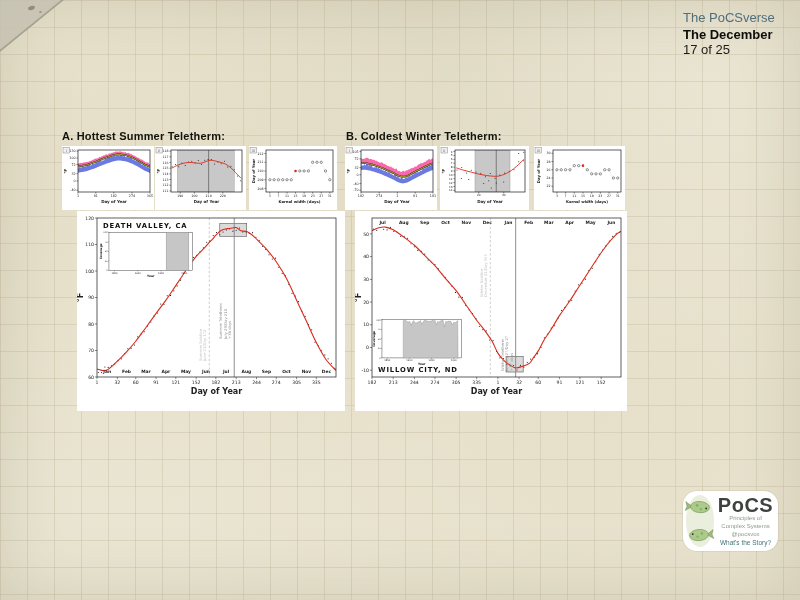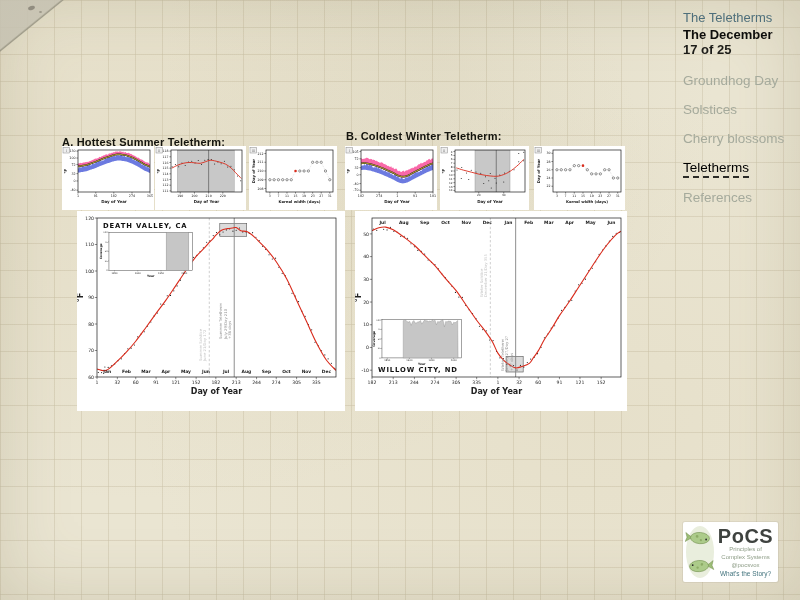--- a/index.html
+++ b/index.html
@@ -23,69 +23,62 @@
     clip-path:polygon(0 0,100% 0,0 100%);
     background:linear-gradient(to bottom right,#c6c2b2 0 47%, #93907f 49%, rgba(0,0,0,0) 52%);
     opacity:.85;}
   .speck{position:absolute;background:#4d4a40;border-radius:50%;}
   .speck.s1{left:28px;top:6px;width:7px;height:4px;opacity:.45;transform:rotate(-20deg);}
   .speck.s2{left:39px;top:11px;width:3px;height:2px;opacity:.35;}
 
   .sidebar{position:absolute;left:683px;top:10px;width:114px;}
   .kicker{color:#4e6f7b;font-size:13px;margin-bottom:2px;cursor:pointer;}
   .deck-title{color:#0d0d0b;font-size:13px;font-weight:bold;}
-  .page-num{color:#1c1c18;font-size:13px;margin-bottom:16px;font-weight:bold;}
+  .page-num{color:#1c1c18;font-size:13px;margin-bottom:16px;}
   .nav-item{color:#a5aa9c;font-size:13.5px;margin-bottom:14px;cursor:pointer;width:max-content;}
   .nav-item.active{color:#000;border-bottom:2px dashed #2c2c28;padding-bottom:1px;margin-bottom:12px;}
 
   .fig-title{position:absolute;margin:0;font-size:11px;font-weight:bold;color:#14140e;letter-spacing:.2px;}
-  .fig-title.a{left:62px;top:136px;}
+  .fig-title.a{left:62px;top:130px;}
   .fig-title.b{left:346px;top:130px;}
 
   .chart{position:absolute;background:#fff;}
   #c-a-i{left:62px;top:146px;width:92px;height:64px}
   #c-a-ii{left:155px;top:146px;width:91px;height:64px}
   #c-a-iii{left:249px;top:146px;width:88px;height:64px}
   #c-b-i{left:345px;top:146px;width:92px;height:64px}
   #c-b-ii{left:440px;top:146px;width:89px;height:64px}
   #c-b-iii{left:534px;top:146px;width:91px;height:64px}
   #c-a-main{left:77px;top:211px;width:268px;height:200px}
   #c-b-main{left:355px;top:211px;width:272px;height:200px}
   .chart svg{display:block;width:100%;height:100%;}
   .chart text{font-family:"DejaVu Sans","Liberation Sans",sans-serif;}
 
-  .logo{position:absolute;left:683px;top:522px;width:95px;height:60px;background:#fff;
-    border-radius:2px;display:flex;align-items:center;box-sizing:border-box;padding:2px;cursor:pointer;
+  .logo{position:absolute;left:683px;top:491px;width:95px;height:60px;background:#fff;
+    border-radius:14px;display:flex;align-items:center;box-sizing:border-box;padding:2px;cursor:pointer;
     box-shadow:0 0 0 1px rgba(0,0,0,.05);}
   .fish{width:30px;height:54px;flex:0 0 auto;}
   .logo-text{flex:1;text-align:center;line-height:1;}
   .logo-name{font-size:20px;font-weight:600;color:#3e423f;letter-spacing:.5px;}
   .logo-sub{font-size:6px;color:#8d9c86;line-height:1.3;}
   .logo-tag{font-size:6.5px;color:#45757f;margin-top:2px;}
 </style>
 </head>
 <body>
 
 <div class="stage">
   <div class="mottle"></div>
   <div class="corner-fold"></div>
   <div class="speck s1"></div>
   <div class="speck s2"></div>
 
   <aside class="sidebar">
-    <div class="kicker">The Teletherms</div>
+    <div class="kicker">The PoCSverse</div>
     <div class="deck-title">The December</div>
     <div class="page-num">17 of 25</div>
-    <nav>
-      <div class="nav-item">Groundhog Day</div>
-      <div class="nav-item">Solstices</div>
-      <div class="nav-item">Cherry blossoms</div>
-      <div class="nav-item active">Teletherms</div>
-      <div class="nav-item">References</div>
-    </nav>
   </aside>
 
   <h2 class="fig-title a">A. Hottest Summer Teletherm:</h2>
   <h2 class="fig-title b">B. Coldest Winter Teletherm:</h2>
 
   <div class="chart" id="c-a-i">
       <svg viewBox="0 0 92 64">
         <defs>
           <clipPath id="cp-a-i">
             <rect x="16" y="4" width="72" height="42"></rect>

